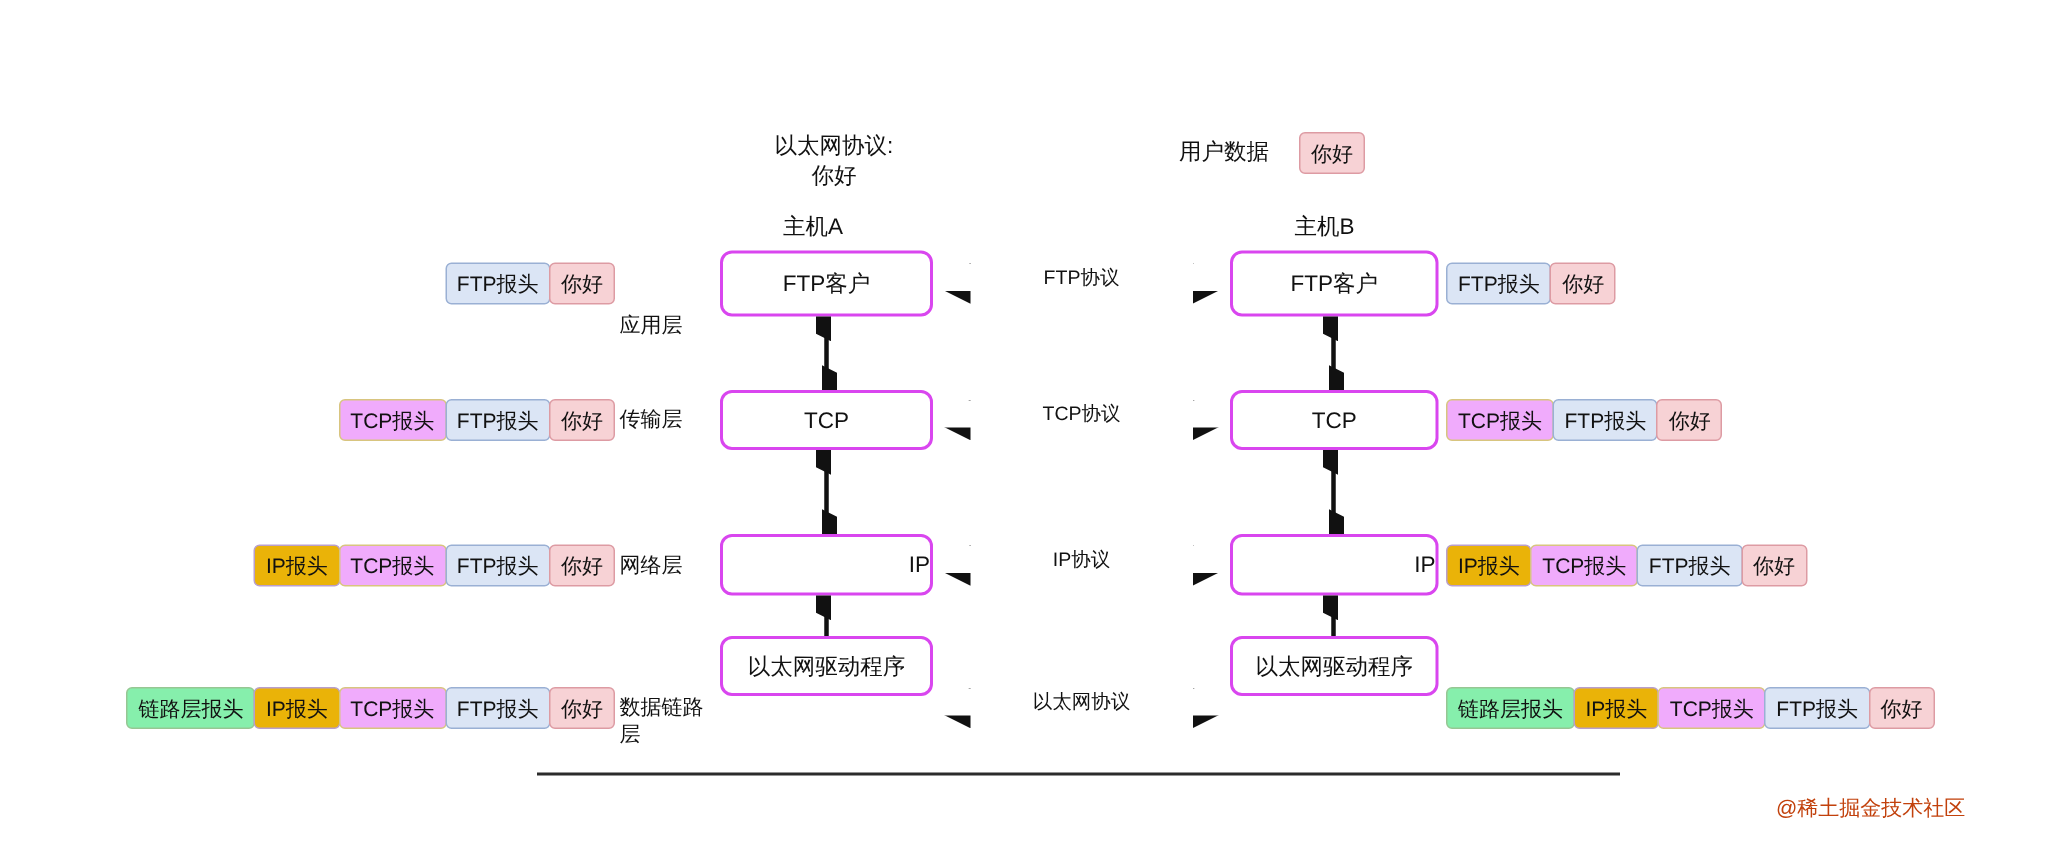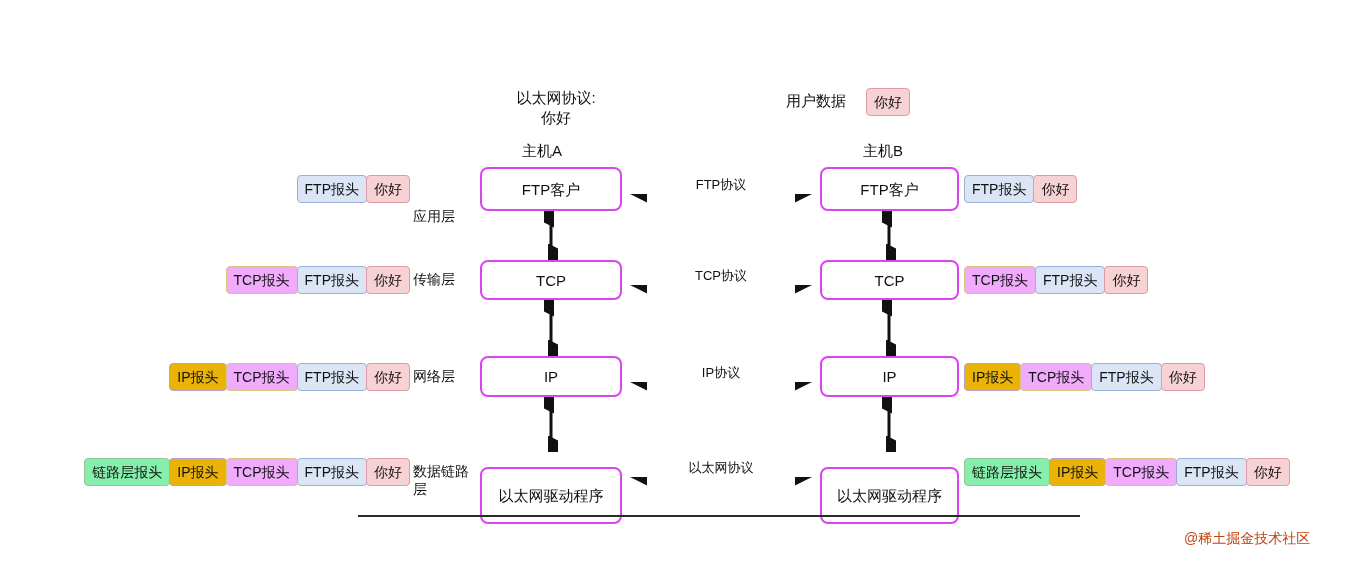--- a/index.html
+++ b/index.html
@@ -54,22 +54,22 @@
     justify-content: center;
     font-size: 15px;
     line-height: 19px;
     text-align: center;
   }
   .box-left  { left: 480px; width: 142px; }
   .box-right { left: 820px; width: 139px; }
 
   .row-app  { top: 167px; height: 44px; }
   .row-tcp  { top: 260px; height: 40px; }
-  .row-ip   { top: 356px; height: 41px; }
-  .row-link { top: 467px; height: 57px; text-align: center; }
+  .row-ip   { top: 356px; height: 41px; justify-content: flex-end; }
+  .row-link { top: 424px; height: 40px; text-align: center; }
 
   
   .layer-label {
     font-size: 14px;
     text-align: right;
     right: 948px;   
     width: 120px;
   }
 
   

